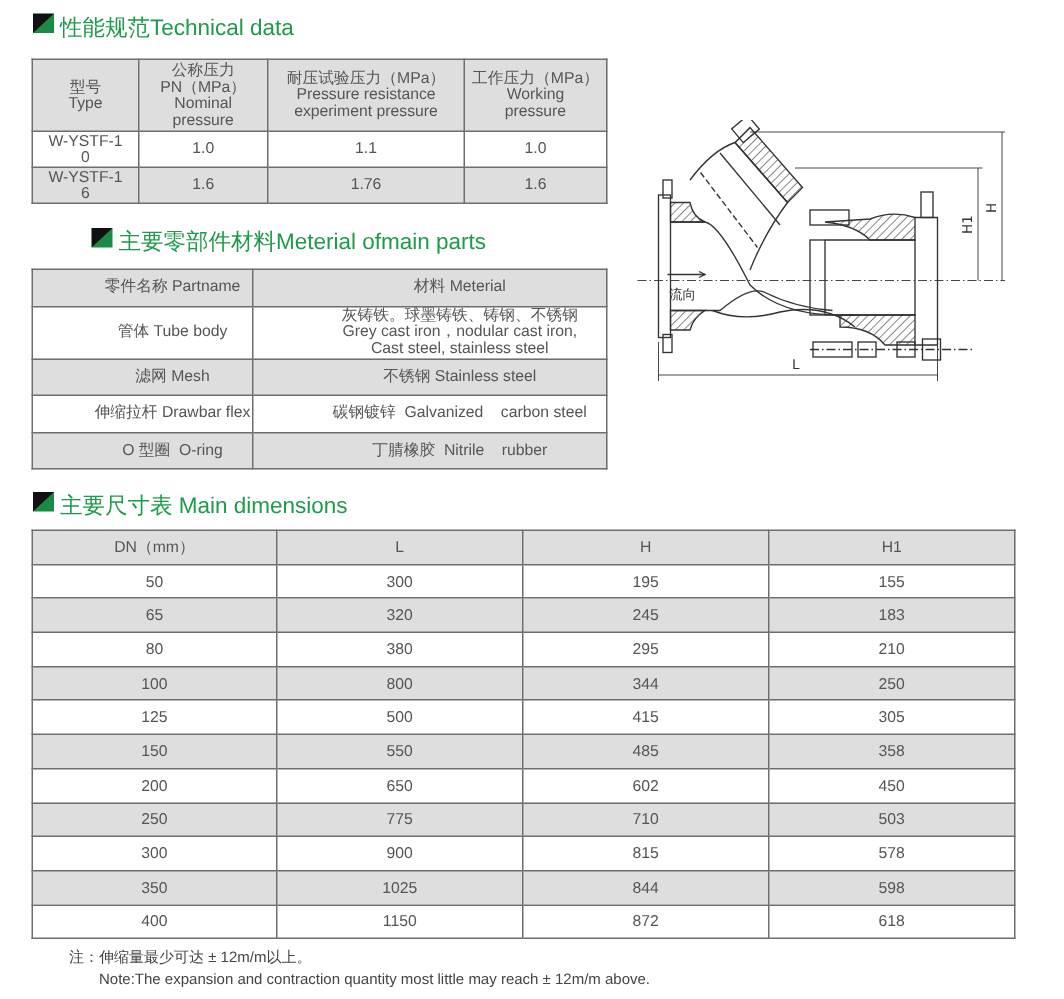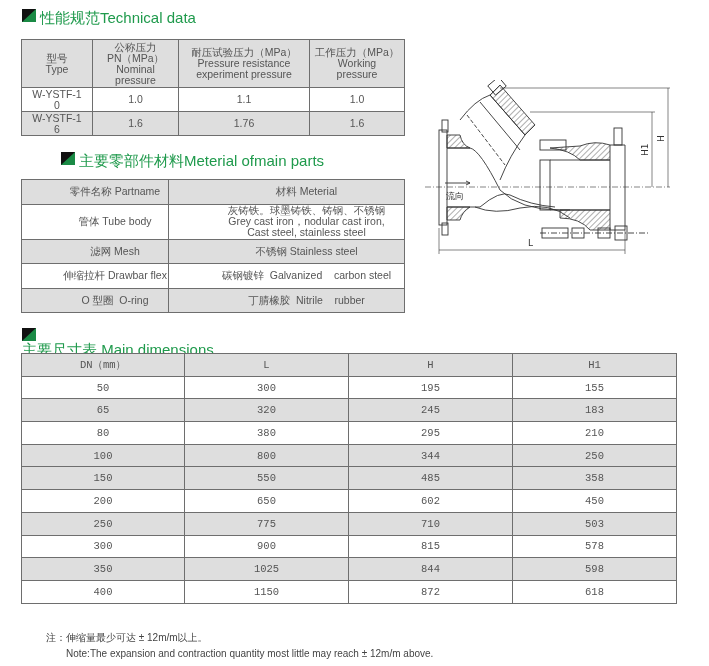--- a/index.html
+++ b/index.html
@@ -18,21 +18,21 @@
 
   #tech { left: 21px; top: 39px; width: 383px; font-size: 10.5px; line-height: 11px; }
   #tech th { height: 48px; }
   #tech td { height: 24px; }
 
   #mat { left: 21px; top: 179px; width: 383px; font-size: 10.5px; line-height: 11px; }
   #mat td, #mat th { height: 24.5px; padding-left: 40px; }
   #mat tr.tall td { height: 35px; }
 
   #dims { left: 21px; top: 353px; width: 655px; font-size: 10.5px; }
-  #dims th, #dims td { height: 22.7px; font-family: Liberation Mono, monospace; }
+  #dims th, #dims td { height: 22.7px; }
 
   .note { position: absolute; left: 22px; font-size: 10px; color: #444; white-space: nowrap; margin-left: 24px; }
 
   #drawing { position: absolute; left: 420px; top: 80px; width: 270px; height: 180px; }
 </style>
 </head>
 <body>
 
 <div class="section-title" style="left:22px; top:9px;">
   <span class="mark"></span>
@@ -176,21 +176,21 @@
   <line x1="248" y1="8" x2="248" y2="107" stroke-width="0.6"></line>
   <line x1="232" y1="32" x2="232" y2="107" stroke-width="0.6"></line>
   <text x="238" y="60" font-size="9" fill="#333" stroke="none" font-family="DejaVu Sans, sans-serif" transform="rotate(-90 242 58)">H</text>
   <text x="222" y="74" font-size="9" fill="#333" stroke="none" font-family="DejaVu Sans, sans-serif" transform="rotate(-90 226 72)">H1</text>
   <line x1="19" y1="170" x2="205" y2="170" stroke-width="0.6"></line>
   <line x1="19" y1="148" x2="19" y2="174" stroke-width="0.6"></line>
   <line x1="205" y1="150" x2="205" y2="174" stroke-width="0.6"></line>
   <text x="108" y="166" font-size="9" fill="#333" stroke="none" font-family="DejaVu Sans, sans-serif">L</text>
 </svg>
 
-<div class="section-title" style="left:22px; top:328px;flex-direction:column;">
+<div class="section-title" style="left:22px; top:328px;">
   <span class="mark"></span>
   <span>主要尺寸表 Main dimensions</span>
 </div>
 
 <table id="dims">
   <colgroup>
       <col style="width:163px">
       <col style="width:164px">
       <col style="width:164px">
       <col style="width:164px">
@@ -221,20 +221,26 @@
         <td>380</td>
         <td>295</td>
         <td>210</td>
       </tr>
       <tr class="gray">
         <td>100</td>
         <td>800</td>
         <td>344</td>
         <td>250</td>
       </tr>
+      <tr class="white">
+        <td>125</td>
+        <td>500</td>
+        <td>415</td>
+        <td>305</td>
+      </tr>
       <tr class="gray">
         <td>150</td>
         <td>550</td>
         <td>485</td>
         <td>358</td>
       </tr>
       <tr class="white">
         <td>200</td>
         <td>650</td>
         <td>602</td>

